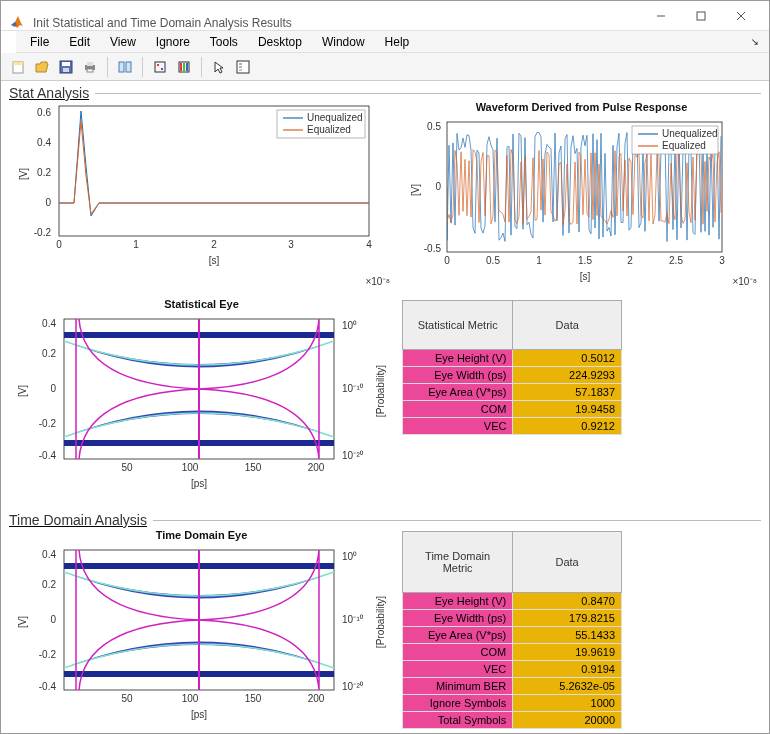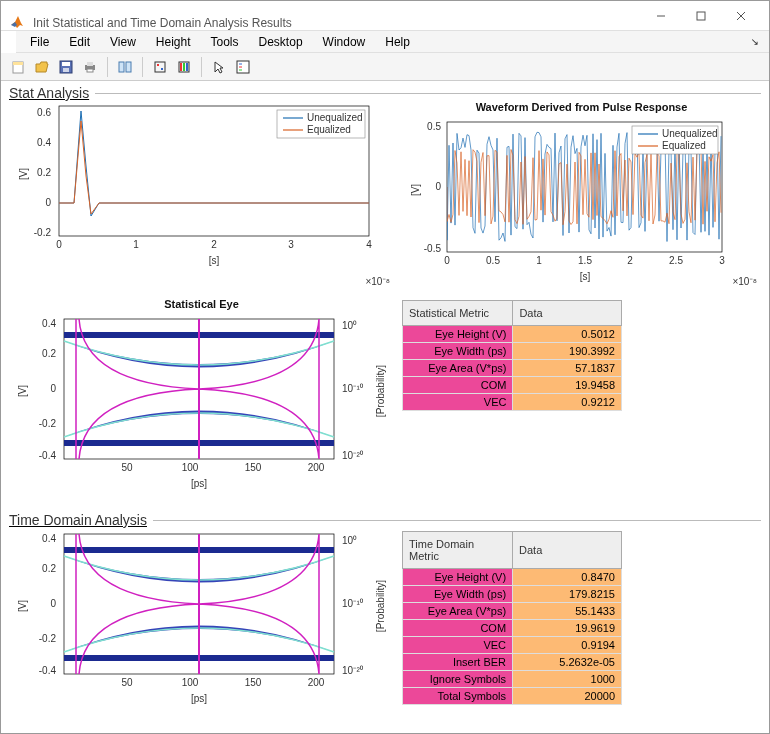--- a/index.html
+++ b/index.html
@@ -129,31 +129,31 @@
 
   .metric-table {
     border: 1px solid #aaa;
     border-collapse: collapse;
     width: 220px;
     font-size: 11px;
   }
   .metric-table th {
     background: #eee;
     border: 1px solid #aaa;
-    padding: 6px 6px;
-    text-align: left;
+    padding: 18px 6px;
+    text-align: center;
     font-weight: normal;
     color: #333;
   }
   .metric-table td {
     border: 1px solid #ddd;
     padding: 2px 6px;
   }
   .metric-table td:first-child { text-align: right; background: #ec4899; width: 120px;}
-  .metric-table td:last-child { text-align: right; background: #fdba74; width: 118px;}
+  .metric-table td:last-child { text-align: right; background: #eab308; width: 118px;}
 
   .table-container {
     padding-top: 2px;
   }
 
   .stat-grid {
     display: grid;
     grid-template-rows: 195px 195px;
     grid-template-columns: 385px 1fr;
     gap: 2px 8px;
@@ -191,21 +191,21 @@
           <line x1="1" y1="1" x2="9" y2="9" stroke="#555"></line>
           <line x1="9" y1="1" x2="1" y2="9" stroke="#555"></line>
         </svg>
     </div>
   </div>
 
   <div class="menubar">
     <span>File</span>
     <span>Edit</span>
     <span>View</span>
-    <span>Height</span>
+    <span>Ignore</span>
     <span>Tools</span>
     <span>Desktop</span>
     <span>Window</span>
     <span>Help</span>
     <span class="caret">↘</span>
   </div>
 
   <div class="toolbar">
     <div class="tbtn">
       <svg width="14" height="14">
@@ -406,21 +406,21 @@
               <th>Data</th>
             </tr>
               </thead>
             <tbody id="stat-tbody">
                 <tr>
                   <td>Eye Height (V)</td>
                   <td>0.5012</td>
                 </tr>
                 <tr>
                   <td>Eye Width (ps)</td>
-                  <td>190.3992</td>
+                  <td>224.9293</td>
                 </tr>
                 <tr>
                   <td>Eye Area (V*ps)</td>
                   <td>57.1837</td>
                 </tr>
                 <tr>
                   <td>COM</td>
                   <td>19.9458</td>
                 </tr>
                 <tr>
@@ -434,20 +434,21 @@
     </div>
 
     <div class="section" style="flex:0 0 220px">
       <div class="section-header">
         <span class="label">Time Domain Analysis</span>
         <div class="line"></div>
       </div>
       <div class="td-grid">
 
         <div class="chart-box">
+          <div class="chart-title">Time Domain Eye</div>
           <svg class="plot" width="385" height="175" viewBox="0 0 385 175">
             <g transform="translate(55,5)">
               <rect x="0" y="0" width="270" height="140" fill="#fff" stroke="#000" stroke-width="0.7"></rect>
               <g>
                 <path d="M0 22 Q135 68 270 22 Q135 75 0 22 Z" fill="#2030b0" opacity="0.9"></path>
                 <path d="M0 118 Q135 72 270 118 Q135 65 0 118 Z" fill="#2030b0" opacity="0.9"></path>
                 <path d="M0 16 Q135 16 270 16" fill="none" stroke="#1b2a90" stroke-width="6"></path>
                 <path d="M0 124 Q135 124 270 124" fill="none" stroke="#1b2a90" stroke-width="6"></path>
                 <path d="M0 22 Q135 70 270 22" fill="none" stroke="#7fe0d0" stroke-width="1.5"></path>
                 <path d="M0 118 Q135 70 270 118" fill="none" stroke="#7fe0d0" stroke-width="1.5"></path>
@@ -502,21 +503,21 @@
                 </tr>
                 <tr>
                   <td>COM</td>
                   <td>19.9619</td>
                 </tr>
                 <tr>
                   <td>VEC</td>
                   <td>0.9194</td>
                 </tr>
                 <tr>
-                  <td>Insert BER</td>
+                  <td>Minimum BER</td>
                   <td>5.2632e-05</td>
                 </tr>
                 <tr>
                   <td>Ignore Symbols</td>
                   <td>1000</td>
                 </tr>
                 <tr>
                   <td>Total Symbols</td>
                   <td>20000</td>
                 </tr>

